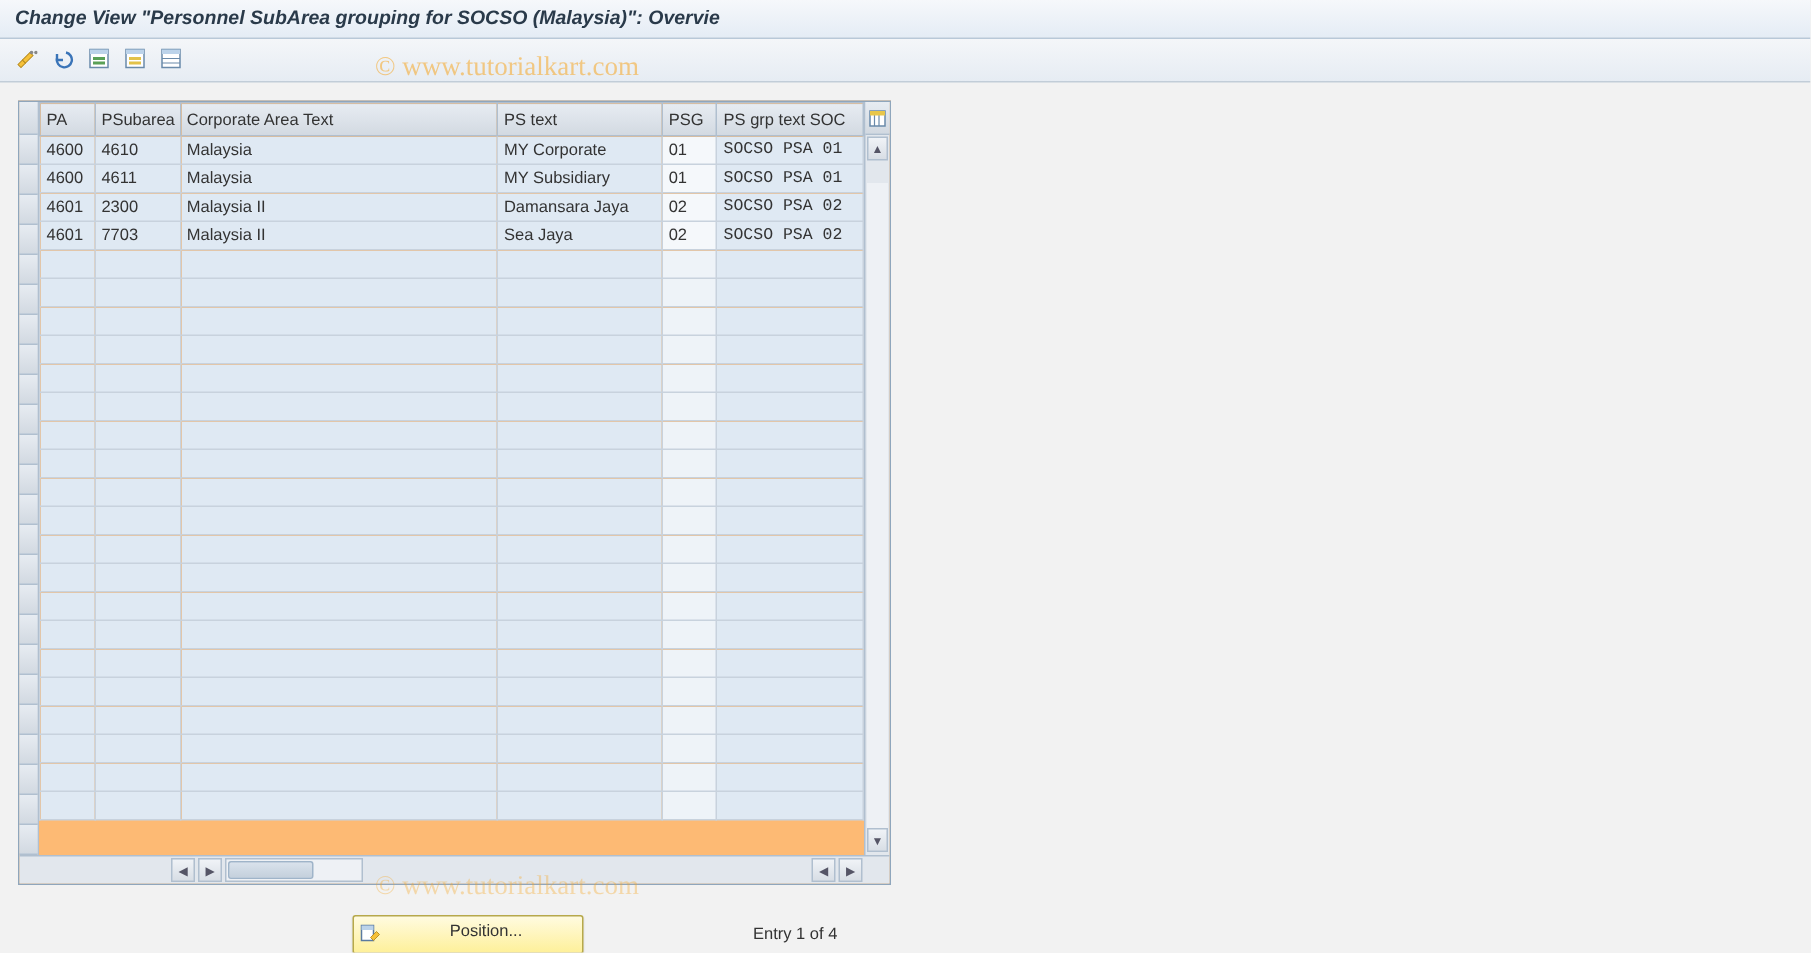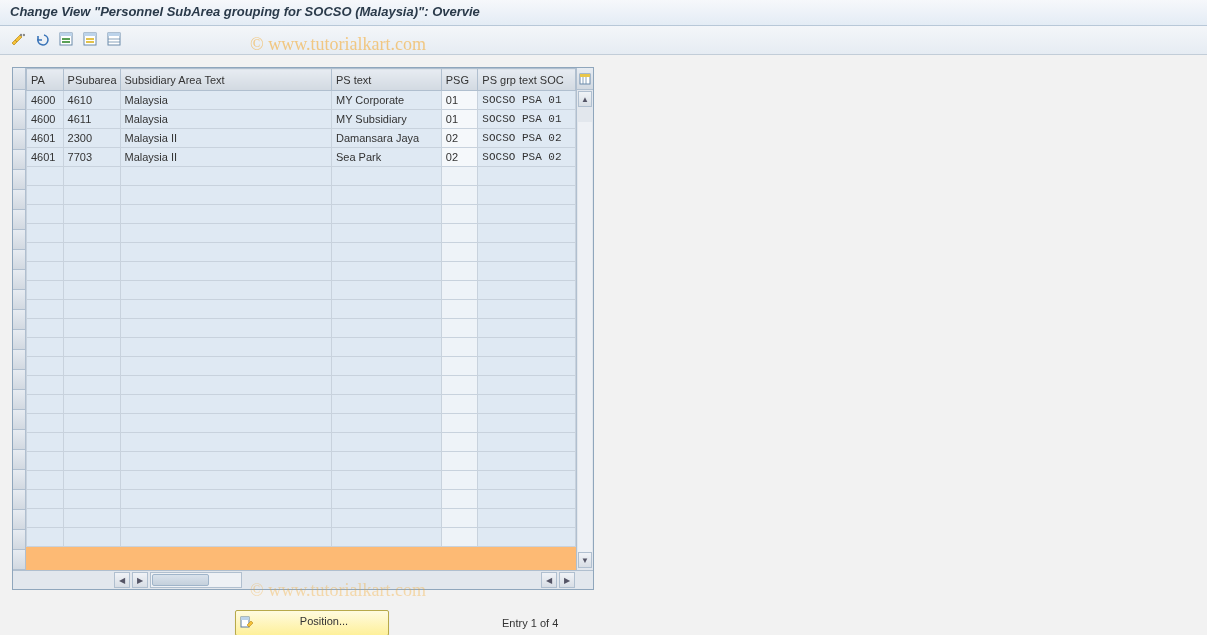--- a/index.html
+++ b/index.html
@@ -298,21 +298,21 @@
             <col style="width:56px">
             <col style="width:208px">
             <col style="width:108px">
             <col style="width:36px">
             <col style="width:96px">
           </colgroup>
           <thead>
             <tr>
               <th>PA</th>
               <th>PSubarea</th>
-              <th>Subsidiary Area Text</th>
+              <th>Corporate Area Text</th>
               <th>PS text</th>
               <th>PSG</th>
               <th>PS grp text SOC</th>
             </tr>
           </thead>
           <tbody id="grid-body">
               <tr>
                 <td class="ro">4600</td>
                 <td class="ro">4610</td>
                 <td class="ro">Malaysia</td>
@@ -333,21 +333,21 @@
                 <td class="ro">2300</td>
                 <td class="ro">Malaysia II</td>
                 <td class="ro">Damansara Jaya</td>
                 <td>02</td>
                 <td class="ro mono">SOCSO PSA 02</td>
               </tr>
               <tr>
                 <td class="ro">4601</td>
                 <td class="ro">7703</td>
                 <td class="ro">Malaysia II</td>
-                <td class="ro">Sea Park</td>
+                <td class="ro">Sea Jaya</td>
                 <td>02</td>
                 <td class="ro mono">SOCSO PSA 02</td>
               </tr>
               <tr class="empty">
                 <td class="ro">&nbsp;</td>
                 <td class="ro">&nbsp;</td>
                 <td class="ro">&nbsp;</td>
                 <td class="ro">&nbsp;</td>
                 <td>&nbsp;</td>
                 <td class="ro">&nbsp;</td>

